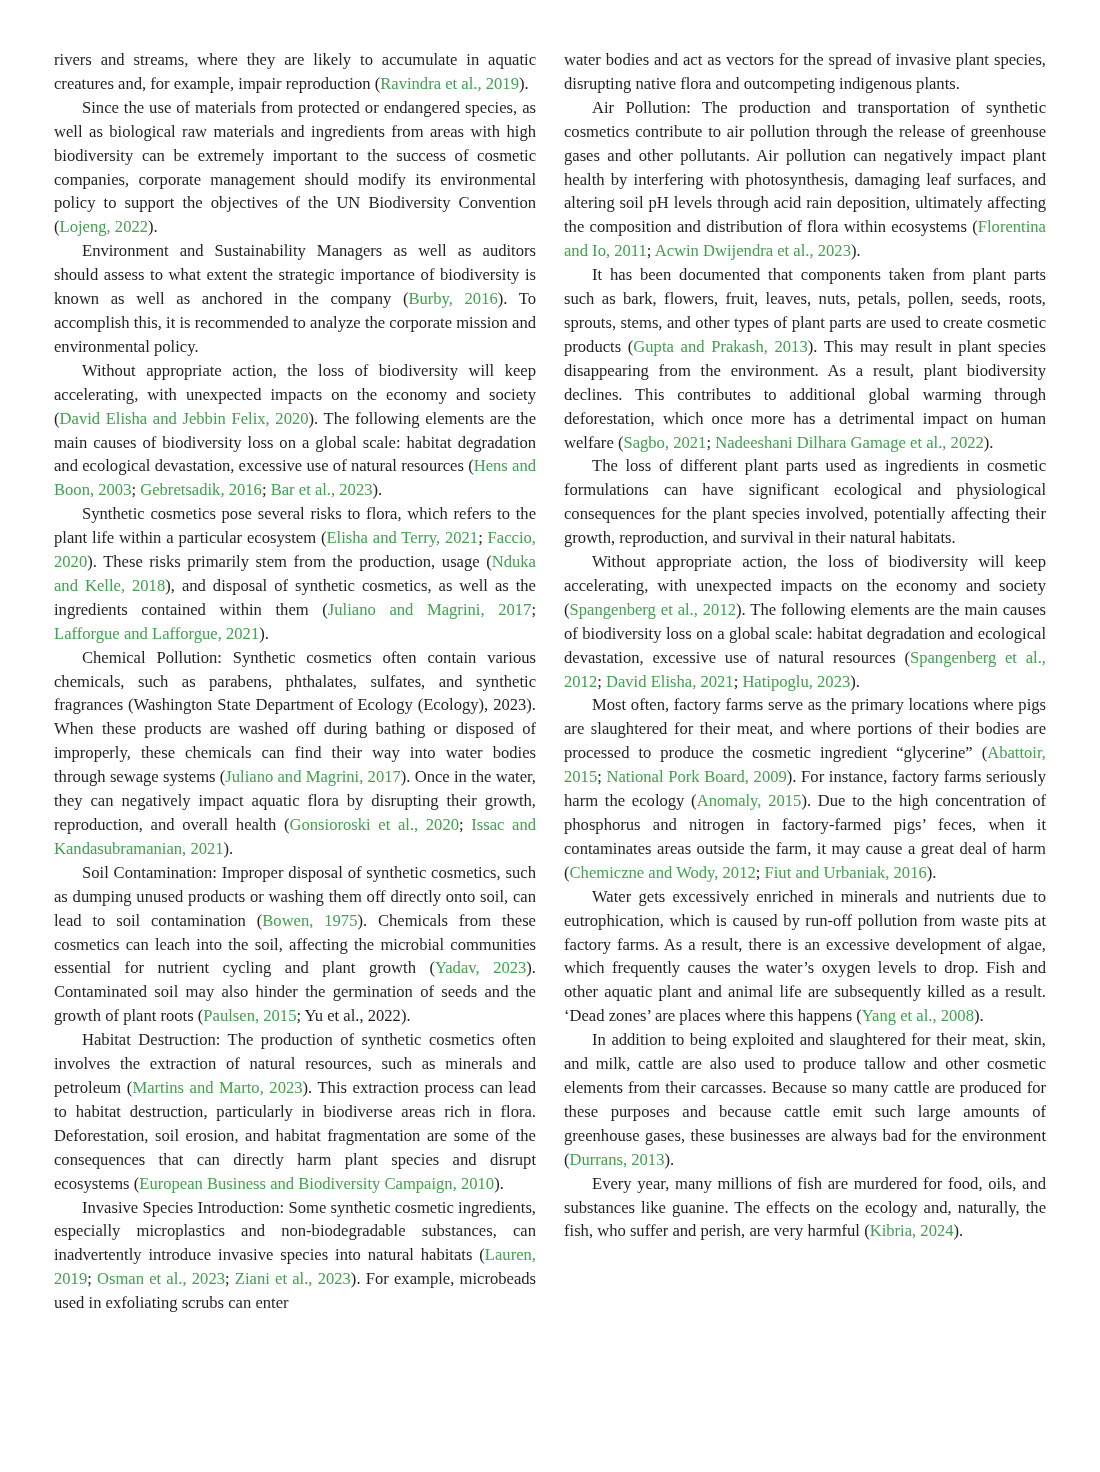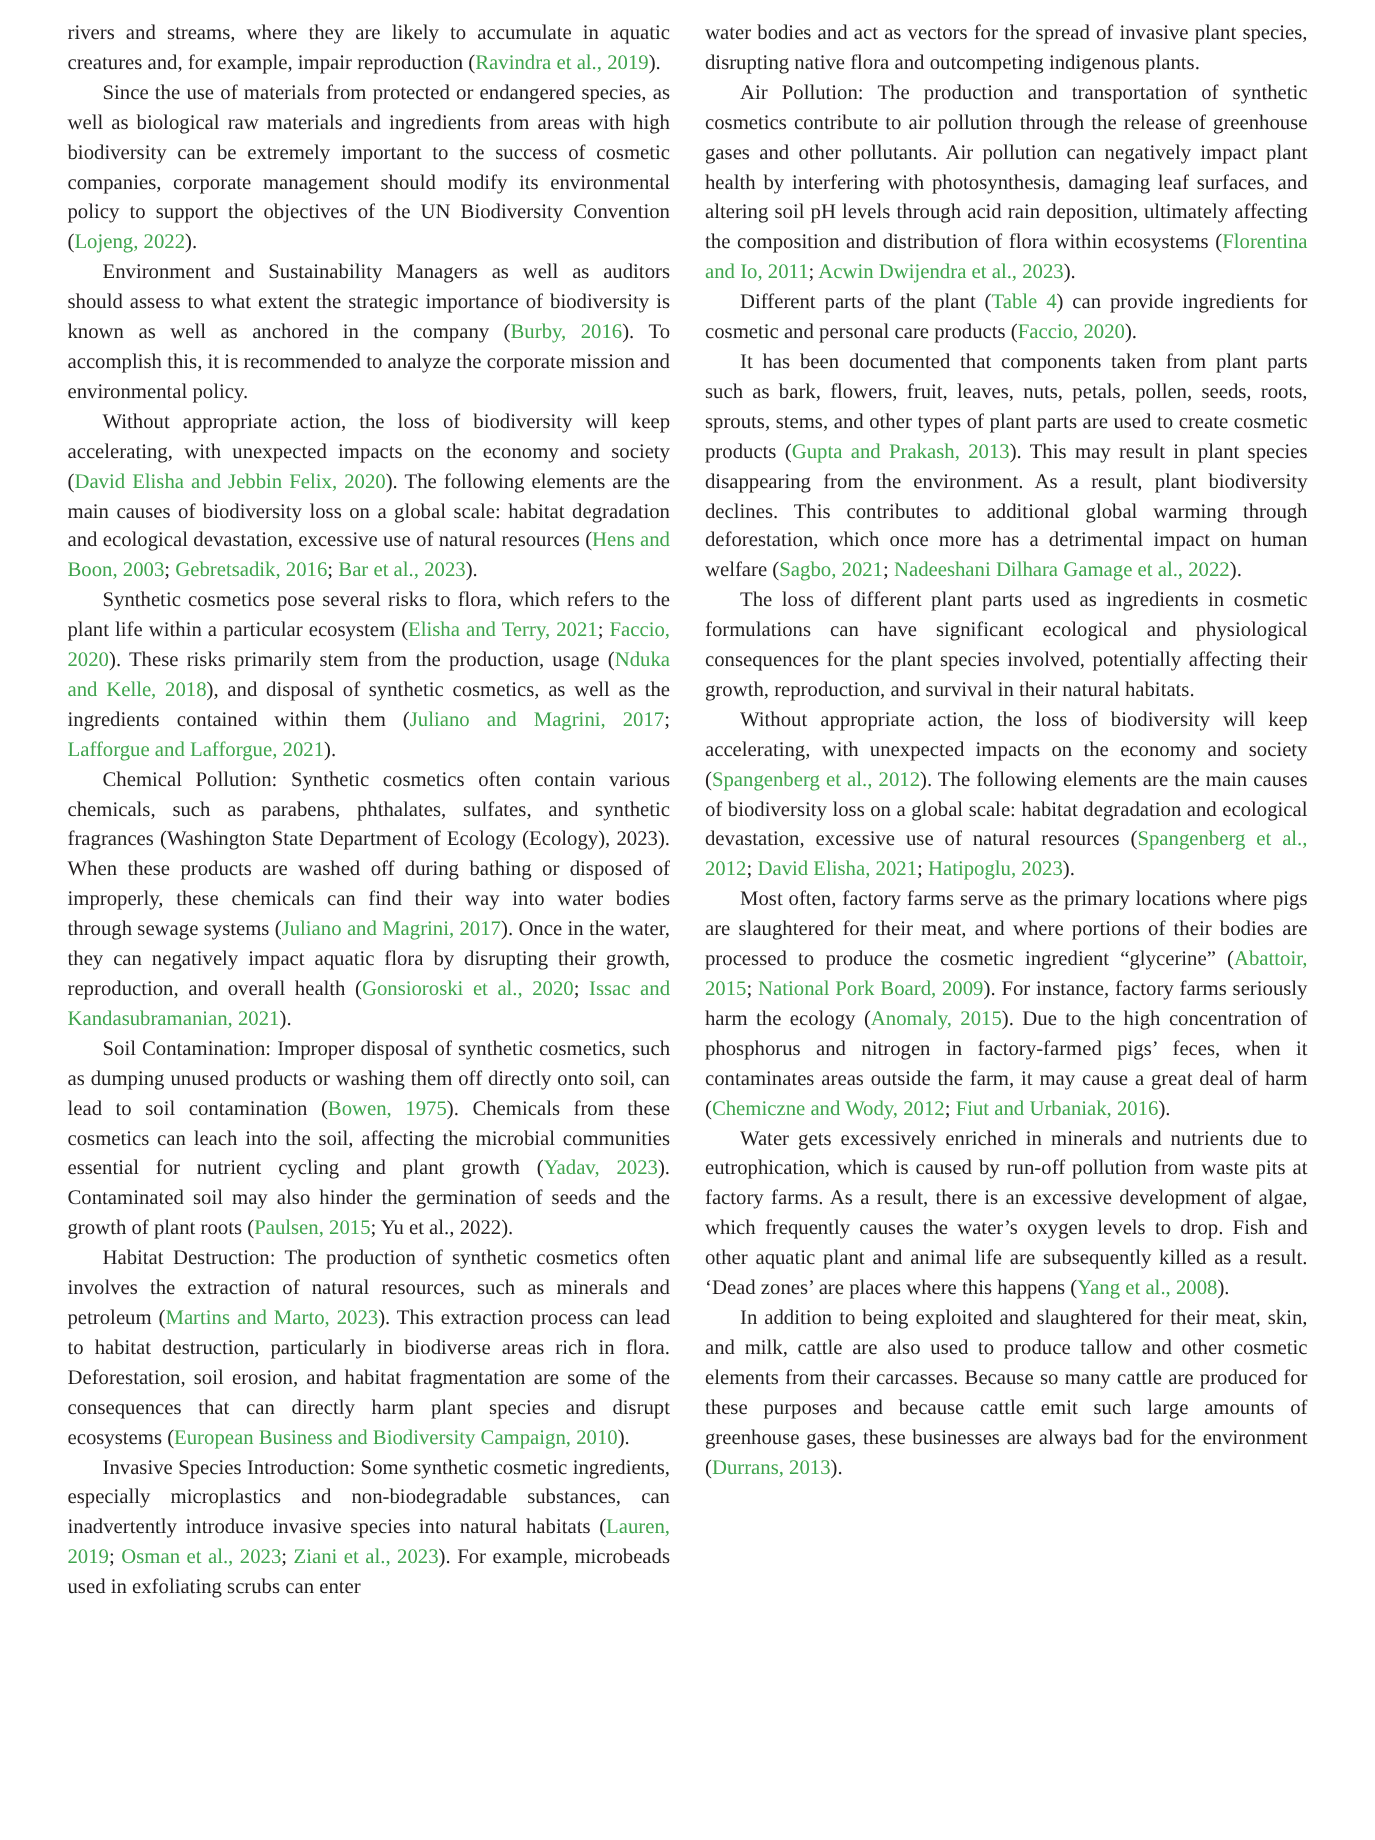--- a/index.html
+++ b/index.html
@@ -1,18 +1,18 @@
 <!DOCTYPE html>
 <html><head>
 <meta charset="utf-8">
 <style>
   html, body { margin: 0; padding: 0; background: #ffffff; }
   body { width: 1100px; height: 1472px; overflow: hidden; position: relative; }
   .page {
-    position: absolute; left: 54px; top: 14px; width: 992px;
+    position: absolute; left: 54px; top: 48px; width: 992px;
     display: flex; justify-content: space-between;
   }
   .col { width: 482px; }
   .para {
     font-family: "Liberation Serif", "DejaVu Serif", serif;
     font-size: 16.6px; line-height: 23.9px; color: #231f20;
     text-align: justify; margin: 0; text-indent: 28px;
     hyphens: none;
   }
   .para.noindent { text-indent: 0; }
@@ -35,21 +35,21 @@
     <p class="para"><span>Without appropriate action, the loss of biodiversity will keep accelerating, with unexpected impacts on the economy and society (</span><a class="cite">David Elisha and Jebbin Felix, 2020</a><span>). The following elements are the main causes of biodiversity loss on a global scale: habitat degradation and ecological devastation, excessive use of natural resources (</span><a class="cite">Hens and Boon, 2003</a><span>; </span><a class="cite">Gebretsadik, 2016</a><span>; </span><a class="cite">Bar et al., 2023</a><span>).</span></p>
     <p class="para"><span>Synthetic cosmetics pose several risks to flora, which refers to the plant life within a particular ecosystem (</span><a class="cite">Elisha and Terry, 2021</a><span>; </span><a class="cite">Faccio, 2020</a><span>). These risks primarily stem from the production, usage (</span><a class="cite">Nduka and Kelle, 2018</a><span>), and disposal of synthetic cosmetics, as well as the ingredients contained within them (</span><a class="cite">Juliano and Magrini, 2017</a><span>; </span><a class="cite">Lafforgue and Lafforgue, 2021</a><span>).</span></p>
     <p class="para"><span>Chemical Pollution: Synthetic cosmetics often contain various chemicals, such as parabens, phthalates, sulfates, and synthetic fragrances (Washington State Department of Ecology (Ecology), 2023). When these products are washed off during bathing or disposed of improperly, these chemicals can find their way into water bodies through sewage systems (</span><a class="cite">Juliano and Magrini, 2017</a><span>). Once in the water, they can negatively impact aquatic flora by disrupting their growth, reproduction, and overall health (</span><a class="cite">Gonsioroski et al., 2020</a><span>; </span><a class="cite">Issac and Kandasubramanian, 2021</a><span>).</span></p>
     <p class="para"><span>Soil Contamination: Improper disposal of synthetic cosmetics, such as dumping unused products or washing them off directly onto soil, can lead to soil contamination (</span><a class="cite">Bowen, 1975</a><span>). Chemicals from these cosmetics can leach into the soil, affecting the microbial communities essential for nutrient cycling and plant growth (</span><a class="cite">Yadav, 2023</a><span>). Contaminated soil may also hinder the germination of seeds and the growth of plant roots (</span><a class="cite">Paulsen, 2015</a><span>; Yu et al., 2022).</span></p>
     <p class="para"><span>Habitat Destruction: The production of synthetic cosmetics often involves the extraction of natural resources, such as minerals and petroleum (</span><a class="cite">Martins and Marto, 2023</a><span>). This extraction process can lead to habitat destruction, particularly in biodiverse areas rich in flora. Deforestation, soil erosion, and habitat fragmentation are some of the consequences that can directly harm plant species and disrupt ecosystems (</span><a class="cite">European Business and Biodiversity Campaign, 2010</a><span>).</span></p>
     <p class="para"><span>Invasive Species Introduction: Some synthetic cosmetic ingredients, especially microplastics and non-biodegradable substances, can inadvertently introduce invasive species into natural habitats (</span><a class="cite">Lauren, 2019</a><span>; </span><a class="cite">Osman et al., 2023</a><span>; </span><a class="cite">Ziani et al., 2023</a><span>). For example, microbeads used in exfoliating scrubs can enter</span></p>
   </div>
   <div class="col col-right">
     <p class="para noindent"><span>water bodies and act as vectors for the spread of invasive plant species, disrupting native flora and outcompeting indigenous plants.</span></p>
     <p class="para"><span>Air Pollution: The production and transportation of synthetic cosmetics contribute to air pollution through the release of greenhouse gases and other pollutants. Air pollution can negatively impact plant health by interfering with photosynthesis, damaging leaf surfaces, and altering soil pH levels through acid rain deposition, ultimately affecting the composition and distribution of flora within ecosystems (</span><a class="cite">Florentina and Io, 2011</a><span>; </span><a class="cite">Acwin Dwijendra et al., 2023</a><span>).</span></p>
-    <p class="para"><span>Different parts of the plant (</span><a class="cite">Table 4</a><span>) can provide ingredients for cosmetic and personal care products (</span><a class="cite">Faccio, 2020</a><span>).</span></p>
     <p class="para"><span>It has been documented that components taken from plant parts such as bark, flowers, fruit, leaves, nuts, petals, pollen, seeds, roots, sprouts, stems, and other types of plant parts are used to create cosmetic products (</span><a class="cite">Gupta and Prakash, 2013</a><span>). This may result in plant species disappearing from the environment. As a result, plant biodiversity declines. This contributes to additional global warming through deforestation, which once more has a detrimental impact on human welfare (</span><a class="cite">Sagbo, 2021</a><span>; </span><a class="cite">Nadeeshani Dilhara Gamage et al., 2022</a><span>).</span></p>
     <p class="para"><span>The loss of different plant parts used as ingredients in cosmetic formulations can have significant ecological and physiological consequences for the plant species involved, potentially affecting their growth, reproduction, and survival in their natural habitats.</span></p>
     <p class="para"><span>Without appropriate action, the loss of biodiversity will keep accelerating, with unexpected impacts on the economy and society (</span><a class="cite">Spangenberg et al., 2012</a><span>). The following elements are the main causes of biodiversity loss on a global scale: habitat degradation and ecological devastation, excessive use of natural resources (</span><a class="cite">Spangenberg et al., 2012</a><span>; </span><a class="cite">David Elisha, 2021</a><span>; </span><a class="cite">Hatipoglu, 2023</a><span>).</span></p>
     <p class="para"><span>Most often, factory farms serve as the primary locations where pigs are slaughtered for their meat, and where portions of their bodies are processed to produce the cosmetic ingredient “glycerine” (</span><a class="cite">Abattoir, 2015</a><span>; </span><a class="cite">National Pork Board, 2009</a><span>). For instance, factory farms seriously harm the ecology (</span><a class="cite">Anomaly, 2015</a><span>). Due to the high concentration of phosphorus and nitrogen in factory-farmed pigs’ feces, when it contaminates areas outside the farm, it may cause a great deal of harm (</span><a class="cite">Chemiczne and Wody, 2012</a><span>; </span><a class="cite">Fiut and Urbaniak, 2016</a><span>).</span></p>
     <p class="para"><span>Water gets excessively enriched in minerals and nutrients due to eutrophication, which is caused by run-off pollution from waste pits at factory farms. As a result, there is an excessive development of algae, which frequently causes the water’s oxygen levels to drop. Fish and other aquatic plant and animal life are subsequently killed as a result. ‘Dead zones’ are places where this happens (</span><a class="cite">Yang et al., 2008</a><span>).</span></p>
     <p class="para"><span>In addition to being exploited and slaughtered for their meat, skin, and milk, cattle are also used to produce tallow and other cosmetic elements from their carcasses. Because so many cattle are produced for these purposes and because cattle emit such large amounts of greenhouse gases, these businesses are always bad for the environment (</span><a class="cite">Durrans, 2013</a><span>).</span></p>
+    <p class="para"><span>Every year, many millions of fish are murdered for food, oils, and substances like guanine. The effects on the ecology and, naturally, the fish, who suffer and perish, are very harmful (</span><a class="cite">Kibria, 2024</a><span>).</span></p>
   </div>
 </div>
 
 </body></html>

